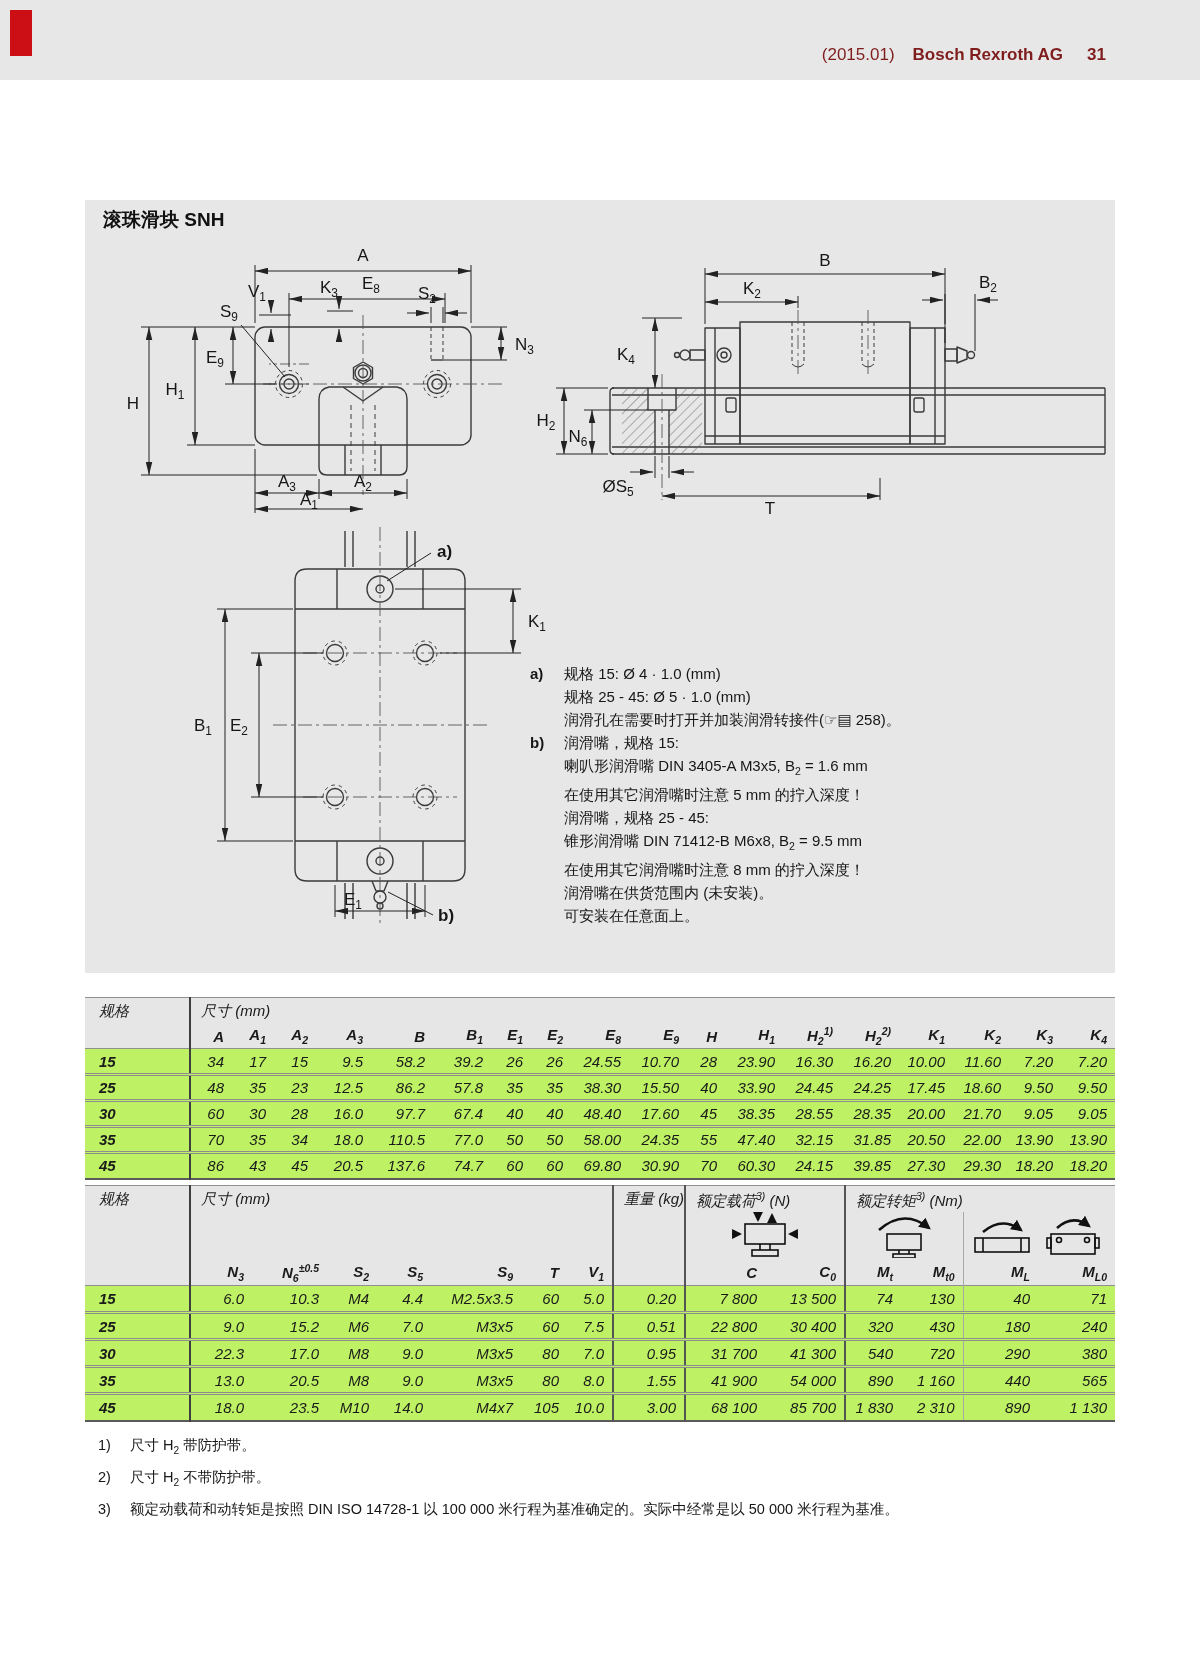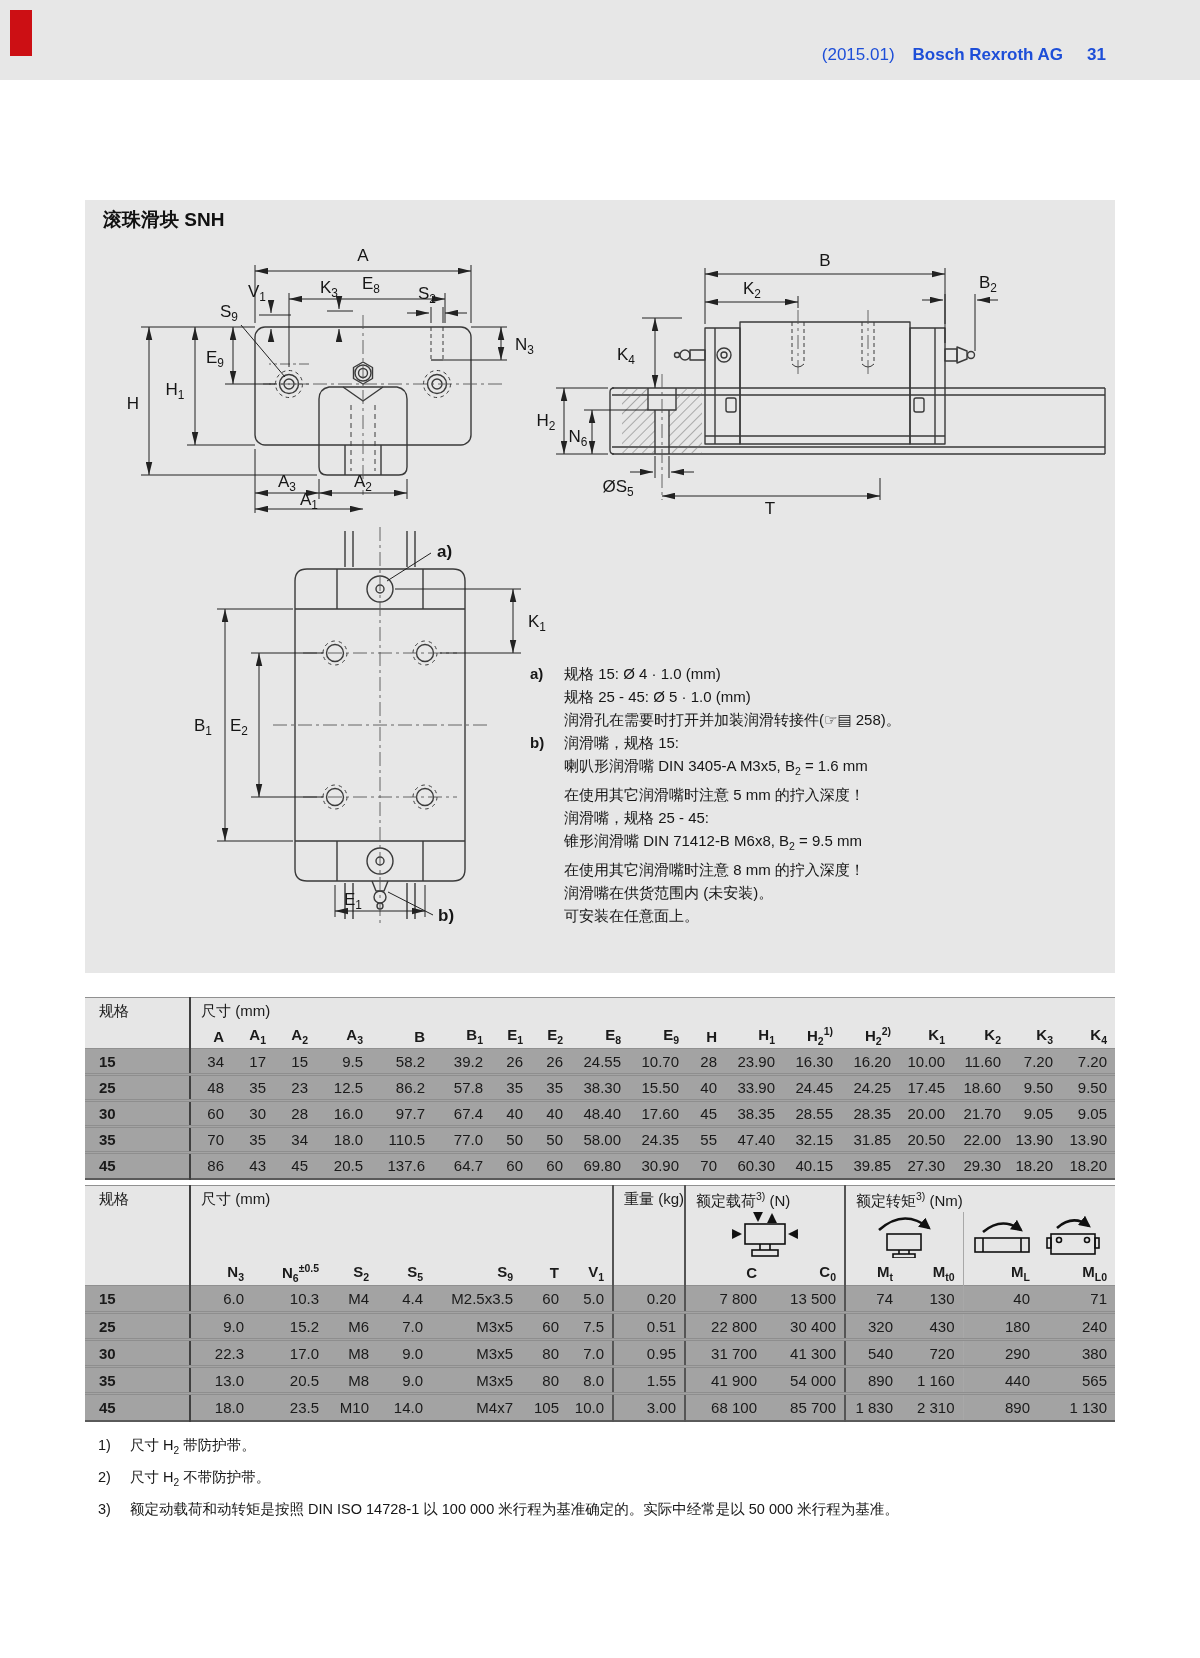--- a/index.html
+++ b/index.html
@@ -6,43 +6,43 @@
   body{
     width:1200px;height:1658px;position:relative;background:#ffffff;
     font-family:"Liberation Sans","DejaVu Sans",sans-serif;color:#1a1a1a;
     -webkit-font-smoothing:antialiased;
   }
   .page{position:absolute;inset:0;overflow:hidden;}
 
   
   .header-band{position:absolute;left:0;top:0;width:1200px;height:80px;background:#e7e7e7;}
   .red-tab{position:absolute;left:10px;top:10px;width:22px;height:46px;background:#cc0f14;}
-  .header-text{position:absolute;top:45px;right:94px;font-size:17px;color:#1d4ed8;white-space:nowrap;}
+  .header-text{position:absolute;top:45px;right:94px;font-size:17px;color:#7f1d1d;white-space:nowrap;}
   .header-text .brand{font-weight:bold;margin-left:18px;}
   .header-text .pagenum{font-weight:bold;margin-left:24px;}
 
   
   .panel{position:absolute;left:85px;top:200px;width:1030px;height:773px;background:#e7e7e7;}
   .panel-title{position:absolute;left:18px;top:7px;font-size:19px;font-weight:bold;color:#111;}
   .drw{position:absolute;}
   .drw text{font-size:17px;fill:#161616;}
   .drw .dimtxt{text-anchor:middle;}
   .drw .tagtxt{font-weight:bold;}
 
   
   .notes{position:absolute;left:445px;top:462px;width:580px;font-size:15px;line-height:23px;color:#161616;}
   .note{display:flex;}
   .note-tag{width:34px;font-weight:bold;flex:0 0 34px;}
   .note-body{flex:1;}
   sub{font-size:70%;}
   sup{font-size:70%;}
 
   
-  table{position:absolute;left:85px;border-collapse:collapse;table-layout:fixed;background:#a3a3a3;
-        font-size:15px;border-top:1px solid #909090;border-bottom:2px solid #5a5a5a;}
+  table{position:absolute;left:85px;border-collapse:collapse;table-layout:fixed;background:#bef264;
+        font-size:15px;border-top:1px solid #909090;border-bottom:2px solid #5a5a5a;font-style:italic;}
   #table1{top:997px;width:1030px;}
   #table2{top:1185px;width:1030px;}
   th,td{font-weight:normal;padding:0 8px 0 0;text-align:right;white-space:nowrap;overflow:hidden;}
   thead th{background:#e6e6e6;}
   .hsize{text-align:left;vertical-align:top;padding:4px 0 0 14px;}
   .gl{text-align:left;vertical-align:top;padding:4px 0 0 10px;}
   .colhead th{font-weight:bold;}
   td.size{ text-align:left;padding-left:14px;font-weight:bold;}
   .vb{border-right:2px solid #3f3f3f;}
   .vl{border-left:2px solid #555;}
@@ -429,28 +429,28 @@
           <td>13.90</td>
           <td>13.90</td>
         </tr>
         <tr>
           <td class="size vb">45</td>
           <td>86</td>
           <td>43</td>
           <td>45</td>
           <td>20.5</td>
           <td>137.6</td>
-          <td>64.7</td>
+          <td>74.7</td>
           <td>60</td>
           <td>60</td>
           <td>69.80</td>
           <td>30.90</td>
           <td>70</td>
           <td>60.30</td>
-          <td>40.15</td>
+          <td>24.15</td>
           <td>39.85</td>
           <td>27.30</td>
           <td>29.30</td>
           <td>18.20</td>
           <td>18.20</td>
         </tr>
       </tbody>
   </table>
 
   <table id="table2">

